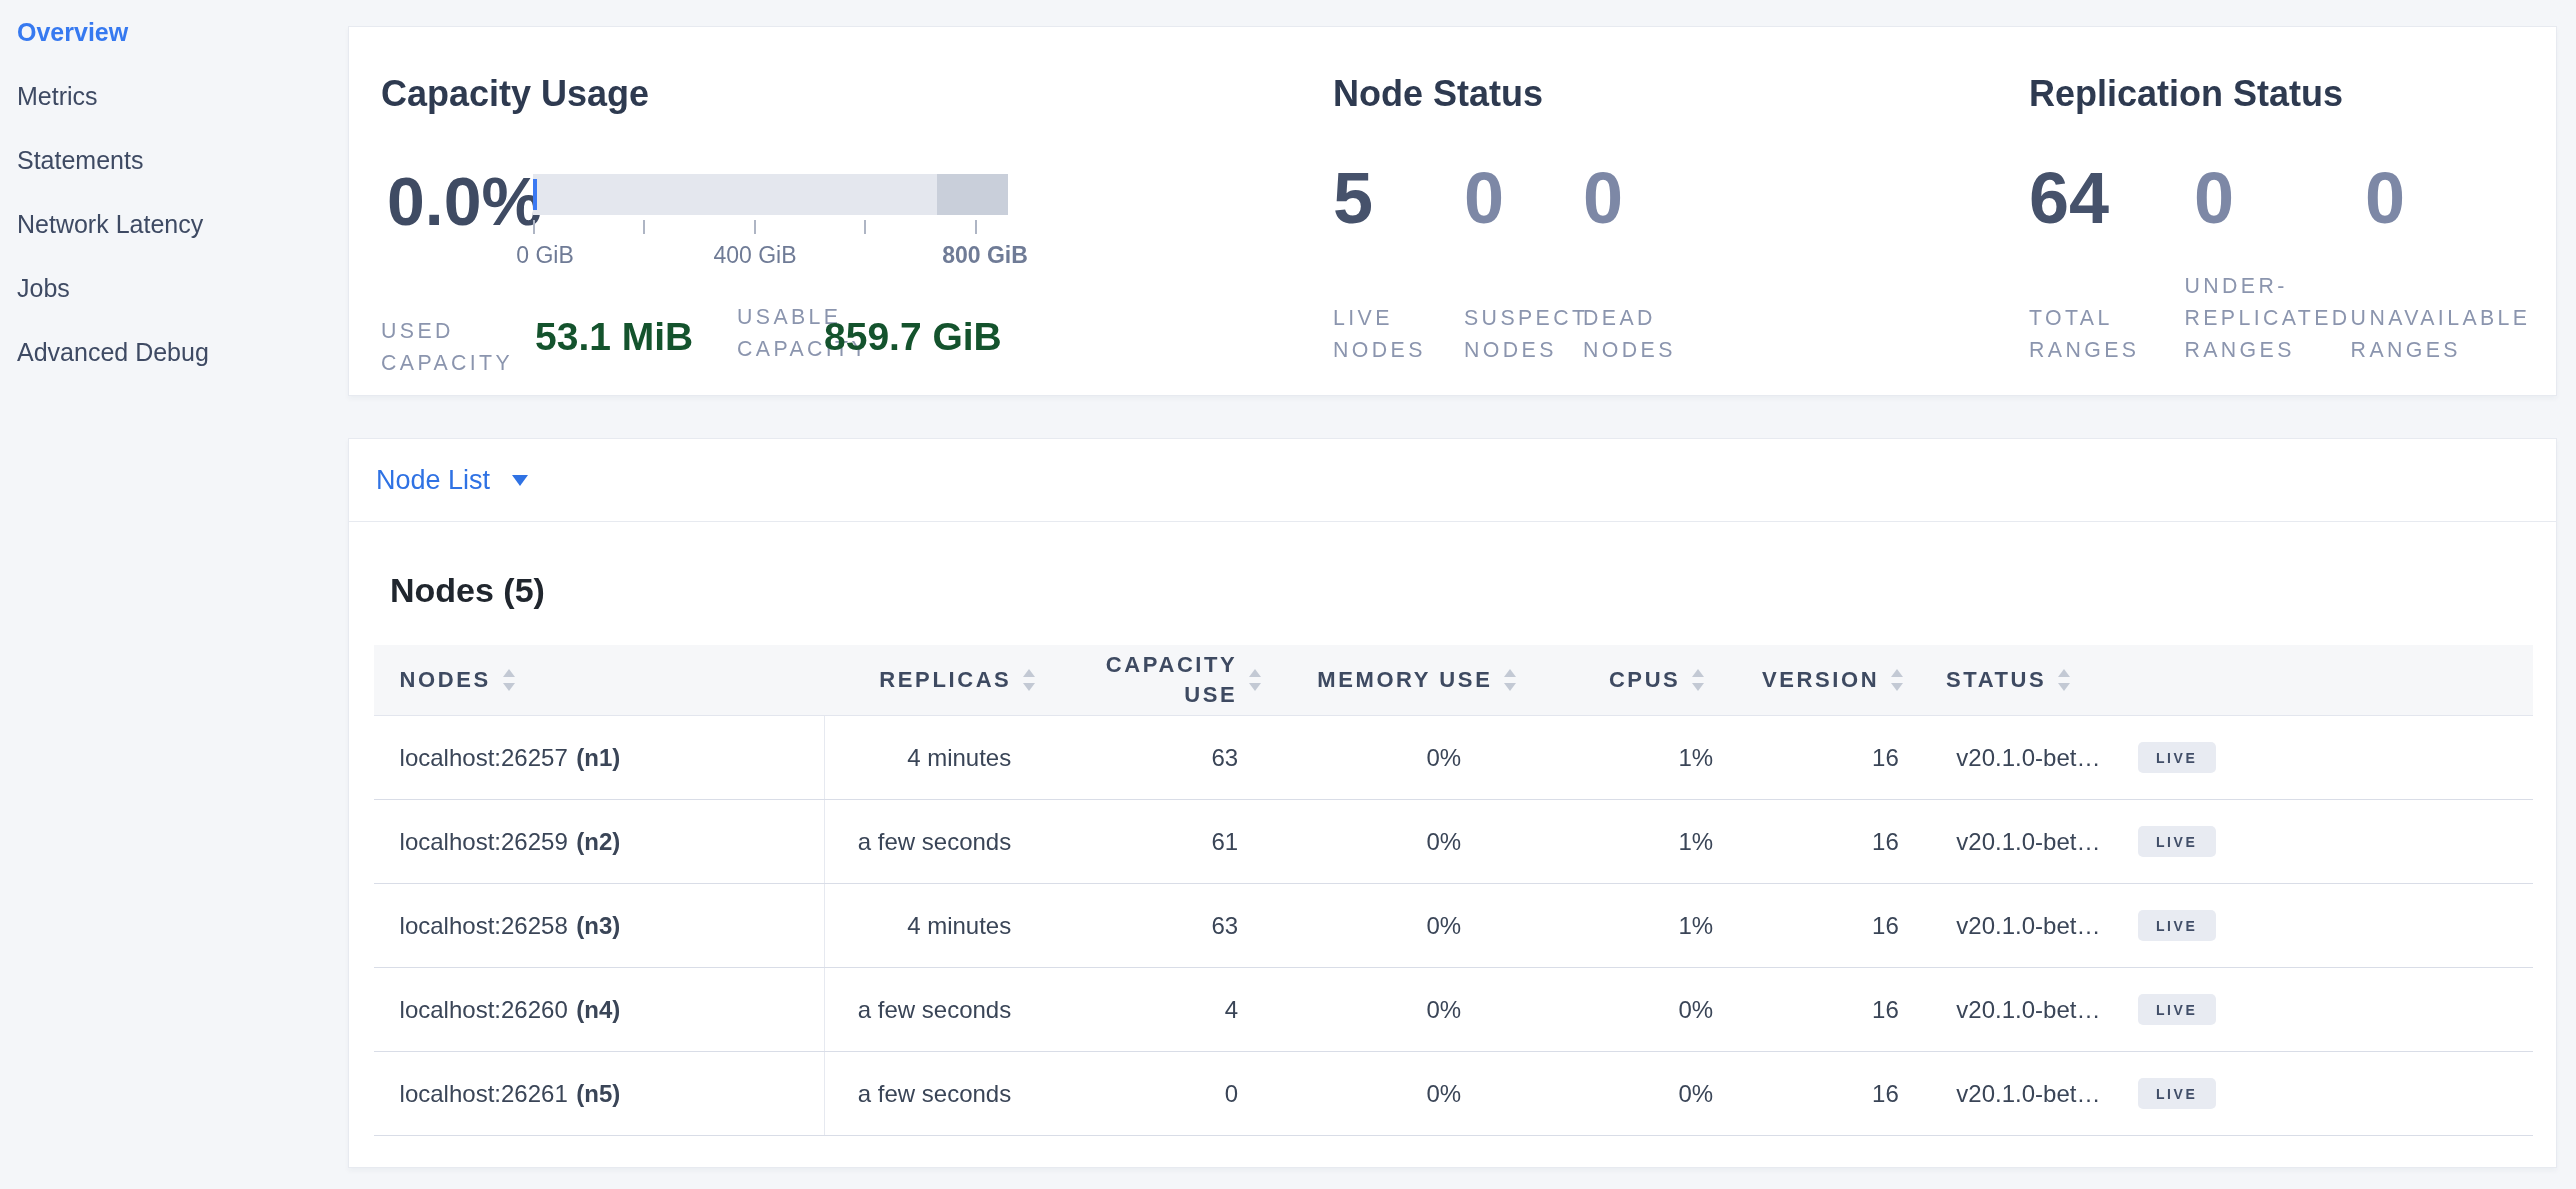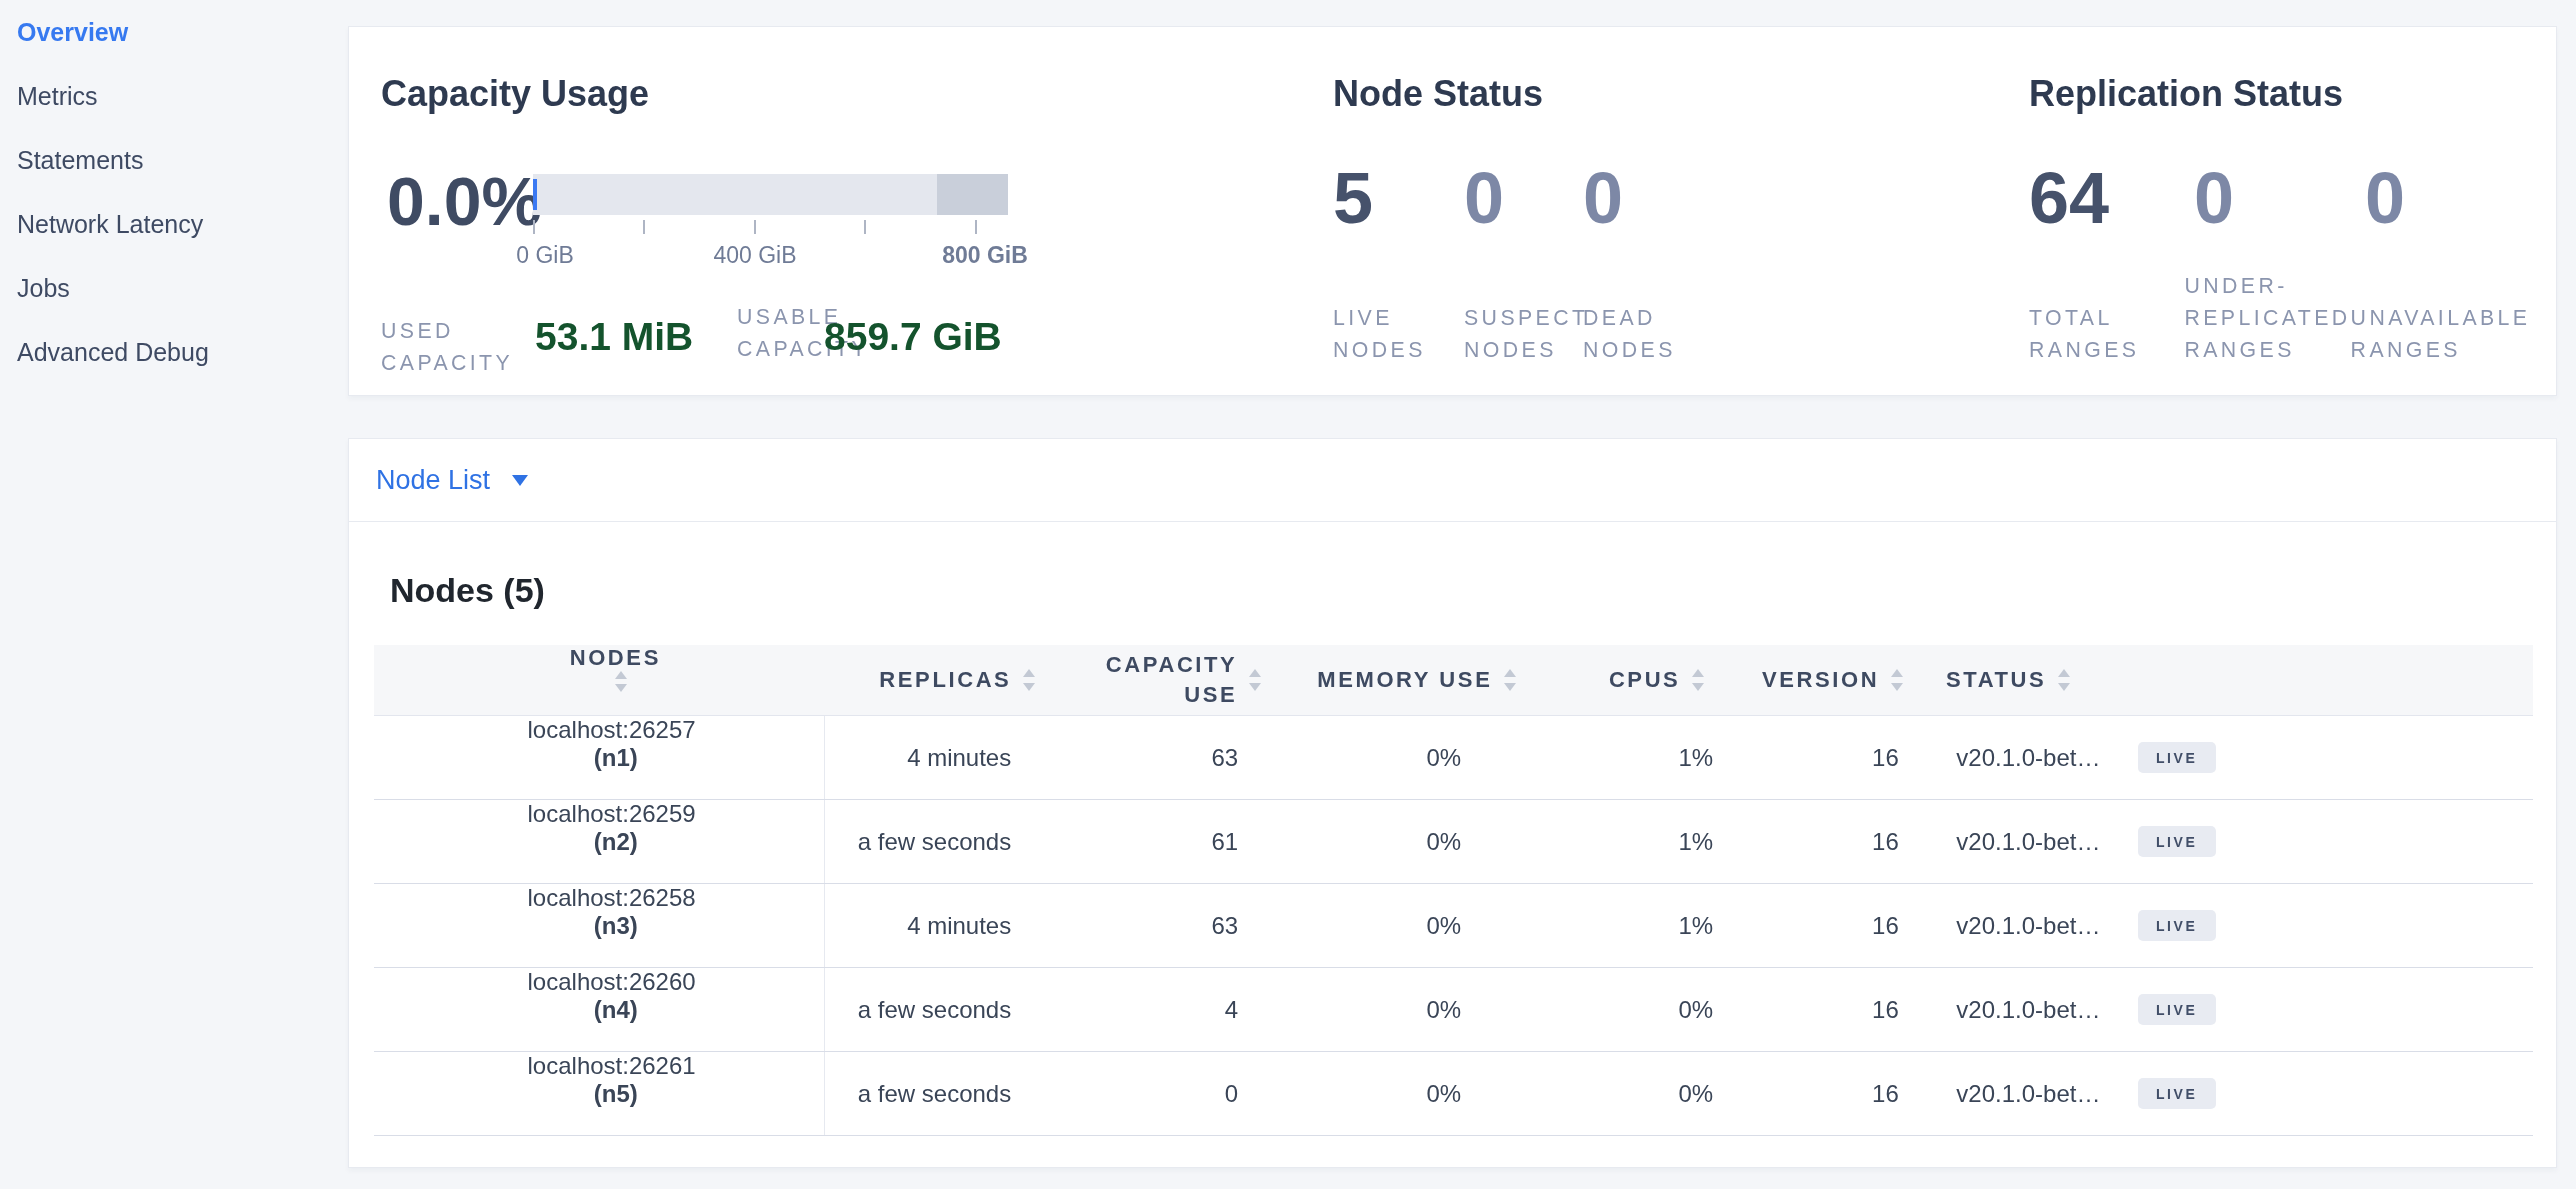--- a/index.html
+++ b/index.html
@@ -55,21 +55,21 @@
 
   .nodes-heading { position:absolute; left:41px; top:132px; font-size:34px; font-weight:bold; color:#20262e; }
 
   
   .tbl { position:absolute; left:25px; top:206px; width:2159px; }
   .thead { display:flex; height:71px; background:#f6f7f9; border-bottom:1.7px solid #e3e6ee; }
   .th { display:flex; align-items:center; font-size:22px; font-weight:bold; letter-spacing:2.6px;
         color:#3e4a61; cursor:pointer; }
   .tr { display:flex; height:84px; border-bottom:1.7px solid #d9dde7; background:#fff; }
   .td { display:flex; align-items:center; font-size:24px; color:#3a4557; }
-  .c1{width:457px; padding-left:25.6px;flex-direction:column;}
+  .c1{width:457px; padding-left:25.6px;}
   .c2{width:215px; padding-right:25.6px; justify-content:flex-end;}
   .c3{width:230px; padding-right:25.6px; justify-content:flex-end;}
   .c4{width:226px; padding-right:25.6px; justify-content:flex-end;}
   .c5{width:226px; padding-right:25.6px; justify-content:flex-end;margin-left:29px;}
   .c6{width:188px; padding-right:25.6px; justify-content:flex-end;}
   .c7{width:192px; padding-left:32px;}
   .c8{width:171px; padding-left:24px;}
   .c9{width:254px;}
   .tr .c1 { border-right:1.7px solid #e6e9f0; }
   .nodeid { font-weight:bold; margin-left:8.5px; }

